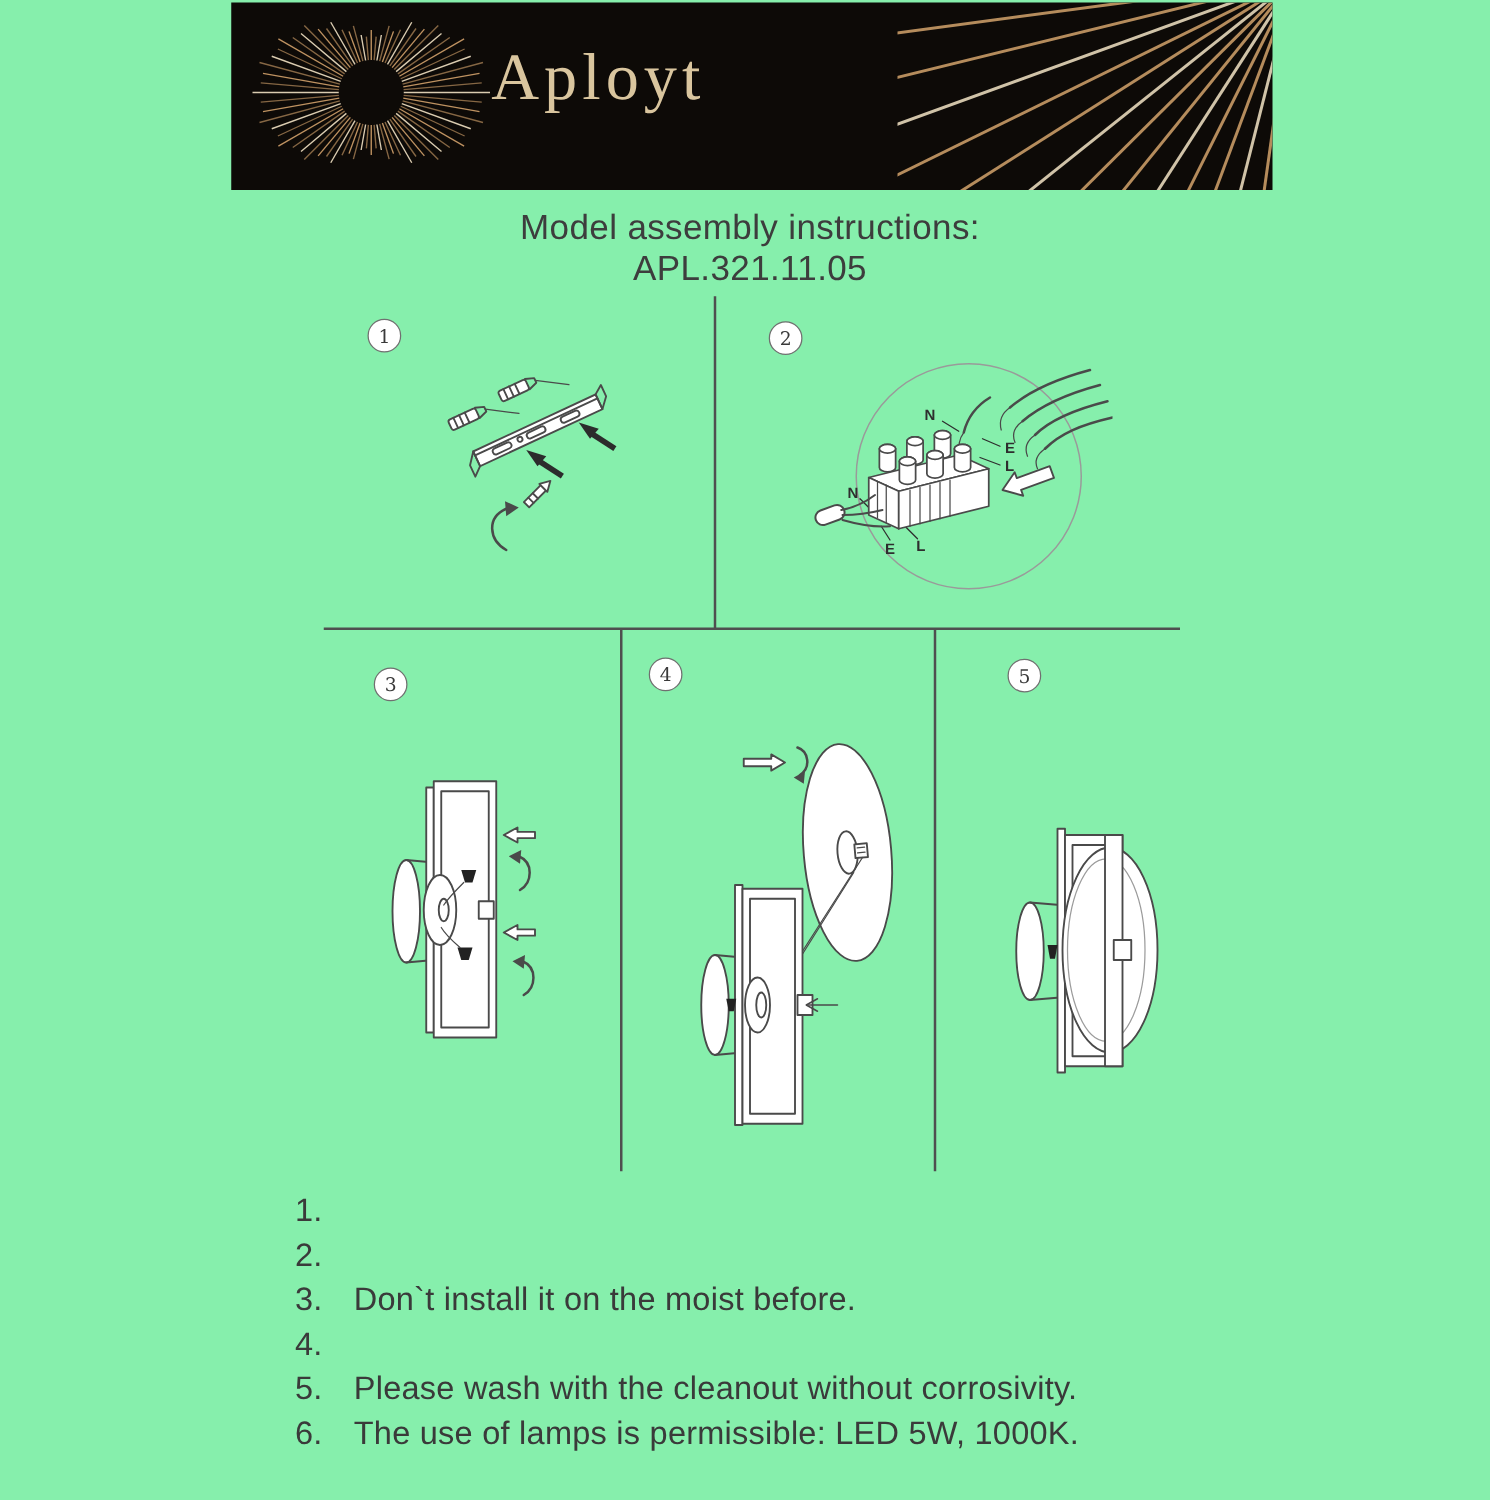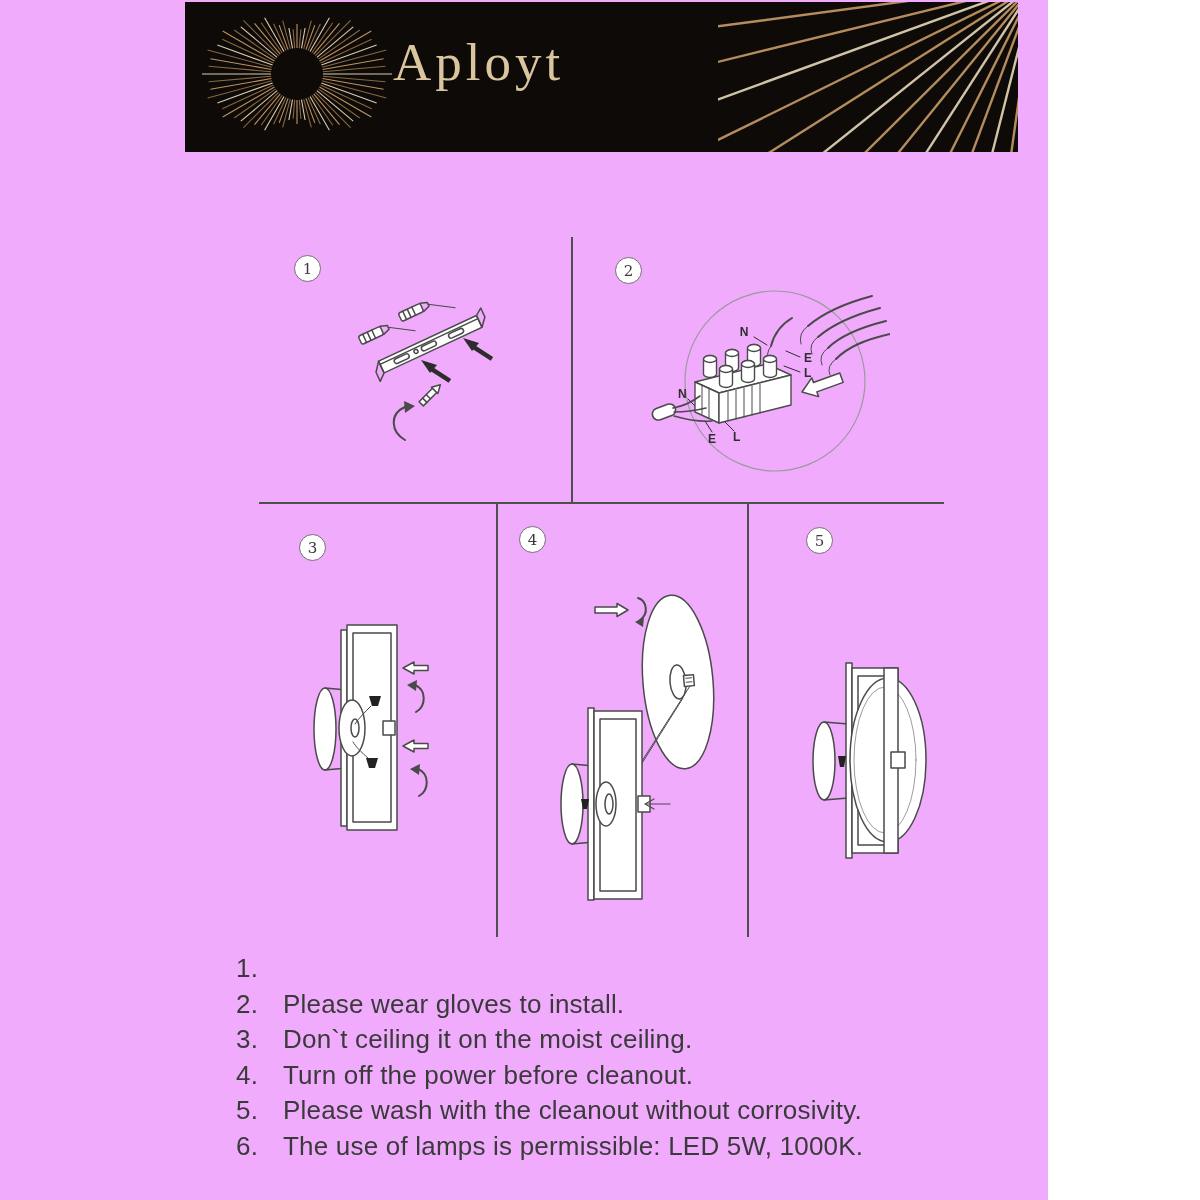--- a/index.html
+++ b/index.html
@@ -1,18 +1,18 @@
 <!DOCTYPE html>
 <html><head>
 <meta charset="utf-8">
 <style>
   * { margin:0; padding:0; box-sizing:border-box; }
   html,body { background:#ffffff; }
   body { width:1200px; height:1200px; font-family:"Liberation Sans", sans-serif; }
-  .page { position:relative; width:1048px; height:1200px; background:#f0abfc; overflow:hidden; }
+  .page { position:relative; width:1192px; height:1200px; background:#86efac; overflow:hidden; }
 
   .banner { position:absolute; left:185px; top:2px; width:833px; height:150px;
             background:#0d0a07; overflow:hidden; }
   .brand { position:absolute; left:208px; top:30px; font-family:"Liberation Serif", serif;
            font-size:53px; font-weight:400; letter-spacing:4px; color:#d9c59e; }
   .starburst, .banner-rays { position:absolute; top:0; }
   .starburst { left:12px; }
   .banner-rays { right:0; }
 
   .title-wrap { position:absolute; left:0; top:165px; width:1200px; text-align:center; color:#3d3d3d; }
@@ -137,20 +137,24 @@
         <line x1="304.2" y1="-5.3" x2="11.9" y2="285.0" stroke="#c89a66" stroke-width="2.4" stroke-opacity="0.9"></line>
         <line x1="302.9" y1="-6.8" x2="-19.1" y2="250.3" stroke="#e6d7ba" stroke-width="2.4" stroke-opacity="0.9"></line>
         <line x1="301.8" y1="-8.4" x2="-46.1" y2="212.4" stroke="#c89a66" stroke-width="2.4" stroke-opacity="0.9"></line>
         <line x1="300.8" y1="-10.1" x2="-68.8" y2="171.8" stroke="#c89a66" stroke-width="2.4" stroke-opacity="0.9"></line>
         <line x1="300.1" y1="-11.8" x2="-87.1" y2="129.1" stroke="#e6d7ba" stroke-width="2.4" stroke-opacity="0.9"></line>
         <line x1="299.5" y1="-13.7" x2="-100.6" y2="84.6" stroke="#c89a66" stroke-width="2.4" stroke-opacity="0.9"></line>
         <line x1="299.2" y1="-15.6" x2="-109.2" y2="38.9" stroke="#c89a66" stroke-width="2.4" stroke-opacity="0.9"></line>
       </svg>
   </header>
 
+  <div class="title-wrap">
+    <div class="title-line">Model assembly instructions:</div>
+    <div class="title-line">APL.321.11.05</div>
+  </div>
 
   <div class="divider" id="div-v1"></div>
   <div class="divider" id="div-h"></div>
   <div class="divider" id="div-v2"></div>
   <div class="divider" id="div-v3"></div>
 
   <div class="badge" id="badge-1">
       <span>1</span>
     </div>
   <div class="badge" id="badge-2">
@@ -392,29 +396,27 @@
       <polygon points="48,106 56,106 54,117 50,117" fill="#222222" stroke="none"></polygon>
     </g>
   </svg>
 
   <div class="instructions">
     <div class="ins-row">
       <span class="ins-num">1.</span>
     </div>
     <div class="ins-row">
       <span class="ins-num">2.</span>
-      <span class="ins-text">Please wear gloves to install.</span>
     </div>
     <div class="ins-row">
       <span class="ins-num">3.</span>
-      <span class="ins-text">Don`t ceiling it on the moist ceiling.</span>
+      <span class="ins-text">Don`t install it on the moist before.</span>
     </div>
     <div class="ins-row">
       <span class="ins-num">4.</span>
-      <span class="ins-text">Turn off the power before cleanout.</span>
     </div>
     <div class="ins-row">
       <span class="ins-num">5.</span>
       <span class="ins-text">Please wash with the cleanout without corrosivity.</span>
     </div>
     <div class="ins-row">
       <span class="ins-num">6.</span>
       <span class="ins-text">The use of lamps is permissible: LED 5W, 1000K.</span>
     </div>
   </div>

